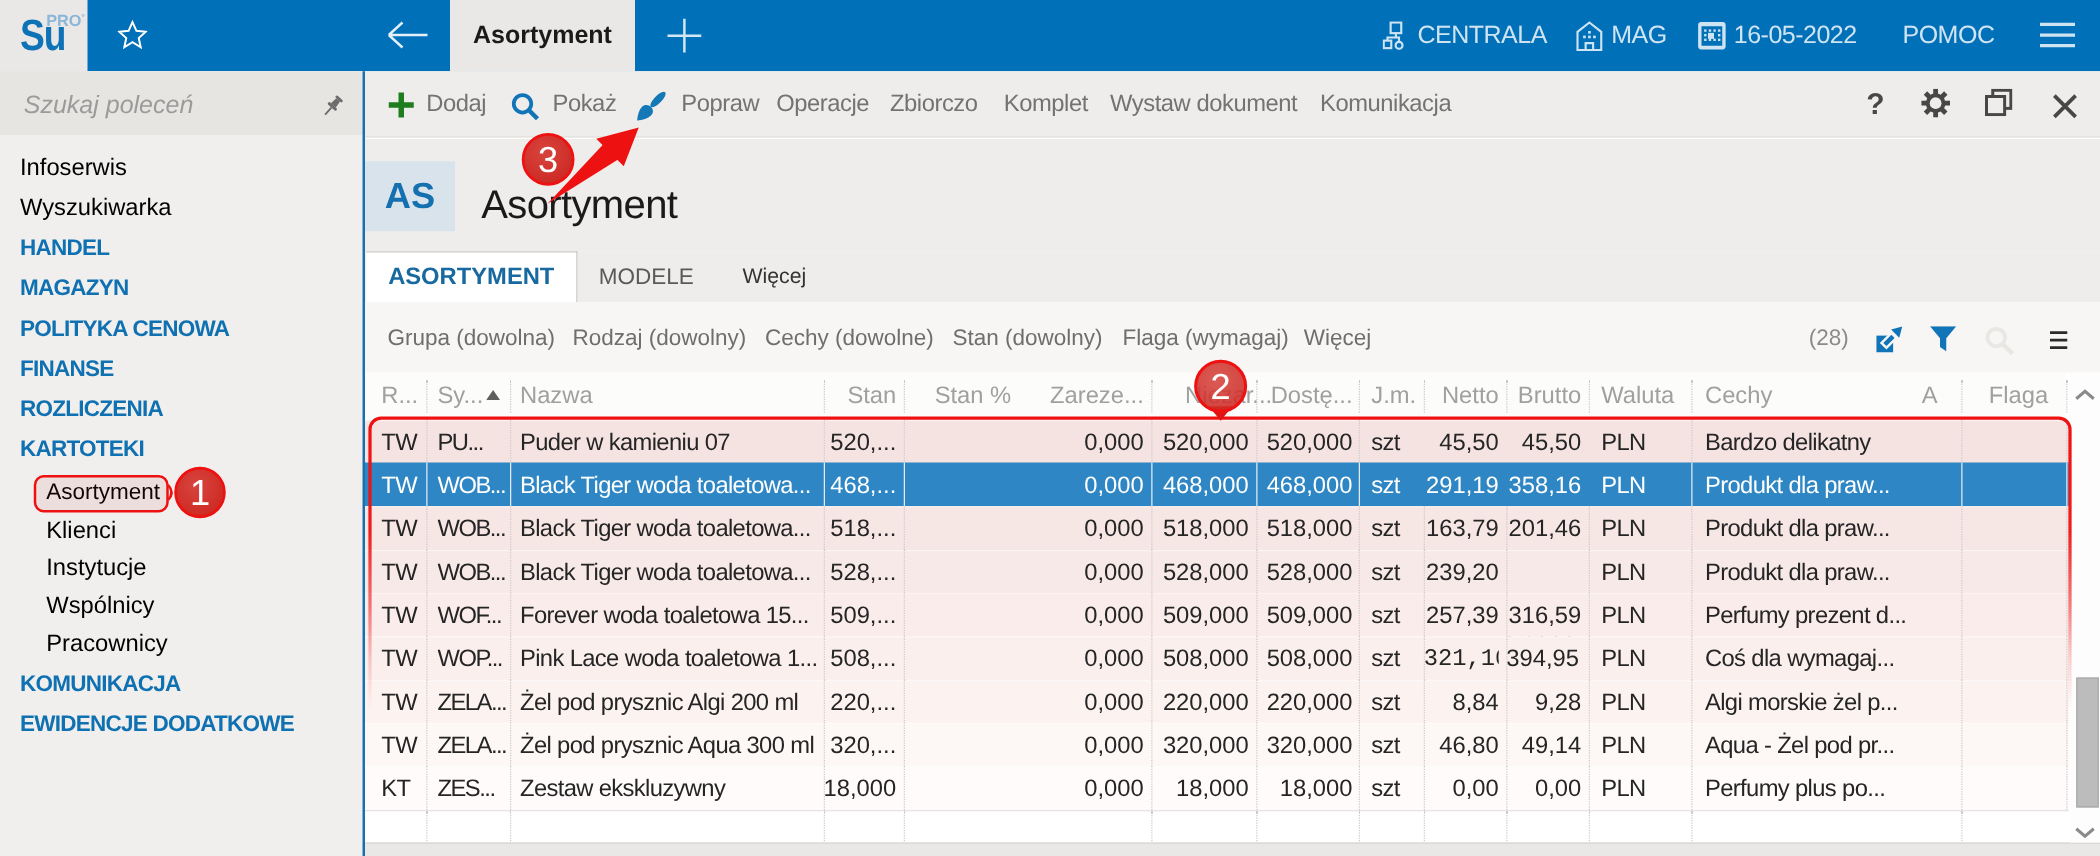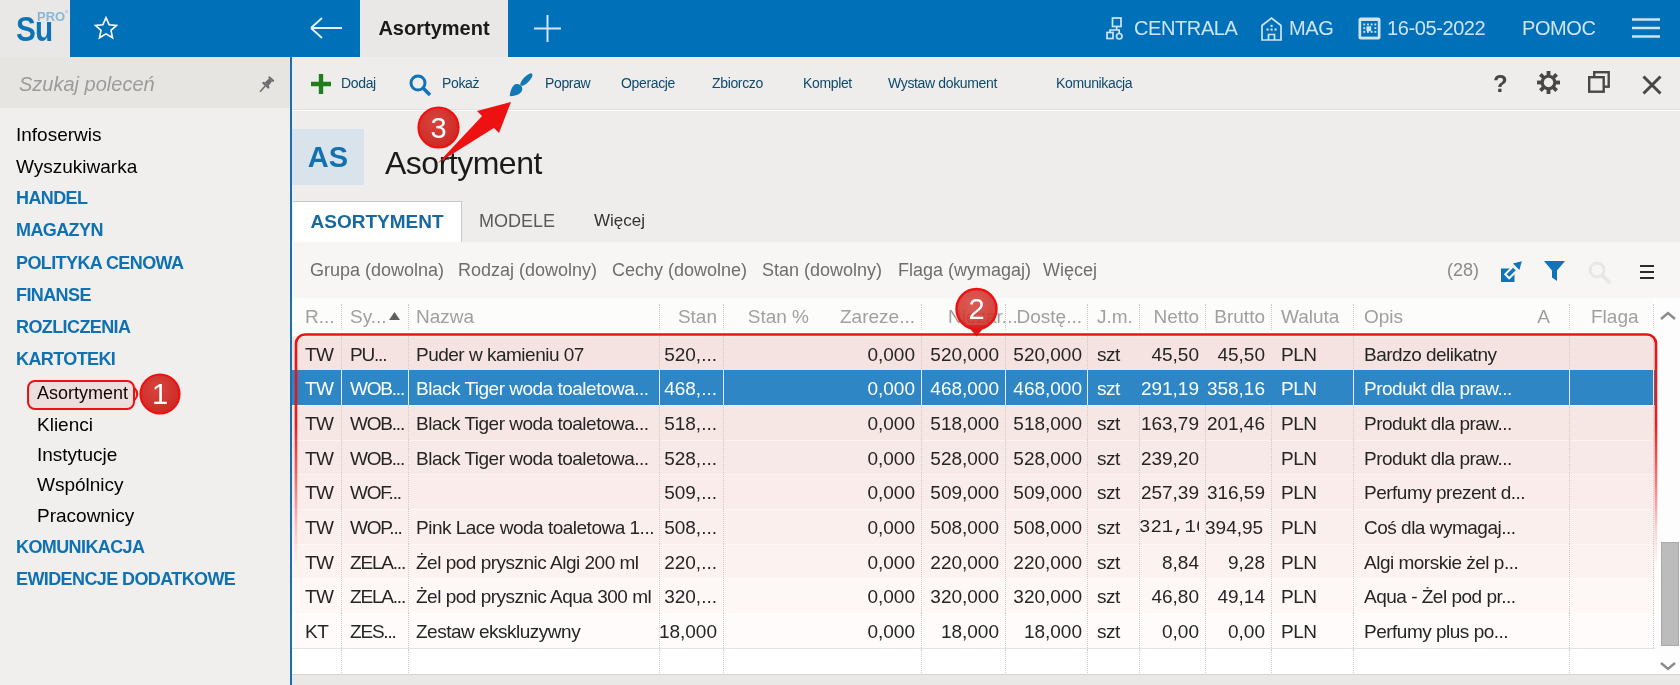--- a/index.html
+++ b/index.html
@@ -13,21 +13,21 @@
 
 #sidebar{left:0;top:57px;width:290px;height:628px;background:#f0efed;}
 #searchband{left:0;top:0px;width:290px;height:51px;background:#e7e5e2;}
 #searchtext{left:19px;top:16px;font-size:20px;font-style:italic;color:#9b9b9b;}
 .mi{left:16px;font-size:19px;color:#000000;white-space:nowrap;}
 .mi.blue{color:#0f71b2;font-weight:bold;font-size:18px;letter-spacing:-0.6px;}
 .mi.sub{left:37px;}
 #sideline{left:290px;top:57px;width:2px;height:628px;background:#1a6fae;}
 
 #toolbar{left:292px;top:57px;width:1388px;height:53px;background:#efedeb;border-bottom:1px solid #e2e0dd;box-sizing:border-box;}
-.tbtxt{top:0;height:53px;line-height:53px;font-size:14px;letter-spacing:-0.35px;color:#0c4a6e;white-space:nowrap;}
+.tbtxt{top:0;height:53px;line-height:53px;font-size:19px;letter-spacing:-0.35px;color:#737373;white-space:nowrap;}
 
 #titleband{left:292px;top:111px;width:1388px;height:90px;background:#efedeb;}
 #asbox{left:292px;top:129px;width:72px;height:56px;background:#d8e3ec;color:#1470ae;font-size:29px;font-weight:bold;text-align:center;line-height:56px;}
 #bigtitle{left:385px;top:145px;font-size:32px;letter-spacing:-0.5px;color:#1a1a1a;}
 
 #tabstrip{left:292px;top:201px;width:1388px;height:41px;background:#efedeb;}
 #activetab{left:1px;top:0px;width:169px;height:41px;background:#fff;border-top:1px solid #cbc9c7;border-right:1px solid #cbc9c7;box-sizing:border-box;color:#17699f;font-weight:bold;font-size:19px;text-align:center;line-height:40px;}
 #tabmodele{left:187px;top:0;height:41px;line-height:40px;font-size:18px;color:#5a5a5a;}
 #tabwiecej{left:302px;top:0;height:41px;line-height:40px;font-size:17px;color:#333;}
 
@@ -232,21 +232,21 @@
     <div class="abs hc" style="left:124px;">Nazwa</div>
     <div class="abs hc r" style="left:331px;width:94px;">Stan</div>
     <div class="abs hc r" style="left:431px;width:86px;">Stan %</div>
     <div class="abs hc r" style="left:523px;width:100px;">Zareze...</div>
     <div class="abs hc" style="left:656px;">Niezar...</div>
     <div class="abs hc r" style="left:713px;width:77px;">Dostę...</div>
     <div class="abs hc" style="left:805px;">J.m.</div>
     <div class="abs hc r" style="left:847px;width:60px;">Netto</div>
     <div class="abs hc r" style="left:913px;width:60px;">Brutto</div>
     <div class="abs hc" style="left:989px;">Waluta</div>
-    <div class="abs hc" style="left:1072px;">Opis</div>
+    <div class="abs hc" style="left:1072px;">Cechy</div>
     <div class="abs hc r" style="left:1228px;width:30px;">A</div>
     <div class="abs hc" style="left:1299px;">Flaga</div>
     <div class="abs hsep" style="left:49px;"></div>
     <div class="abs hsep" style="left:116px;"></div>
     <div class="abs hsep" style="left:367px;"></div>
     <div class="abs hsep" style="left:431px;"></div>
     <div class="abs hsep" style="left:629px;"></div>
     <div class="abs hsep" style="left:713px;"></div>
     <div class="abs hsep" style="left:795px;"></div>
     <div class="abs hsep" style="left:847px;"></div>
@@ -360,20 +360,21 @@
         <div class="abs vsep" style="left:847px;"></div>
         <div class="abs vsep" style="left:913px;"></div>
         <div class="abs vsep" style="left:979px;"></div>
         <div class="abs vsep" style="left:1061px;"></div>
         <div class="abs vsep" style="left:1277px;"></div>
         <div class="abs vsep" style="left:1361px;"></div>
       </div>
       <div class="abs row" style="top:138.8px;background:#f9ecea">
         <div class="abs cell" style="left:13px;width:36px;letter-spacing:-0.5px;">TW</div>
         <div class="abs cell" style="left:58px;width:55px;letter-spacing:-1.2px;">WOF...</div>
+        <div class="abs cell" style="left:124px;width:240px;letter-spacing:-0.5px;">Forever woda toaletowa 15...</div>
         <div class="abs cell" style="left:331px;width:94px;text-align:right;">509,...</div>
         <div class="abs cell" style="left:431px;width:86px;text-align:right;"></div>
         <div class="abs cell" style="left:523px;width:100px;text-align:right;">0,000</div>
         <div class="abs cell" style="left:629px;width:78px;text-align:right;">509,000</div>
         <div class="abs cell" style="left:713px;width:77px;text-align:right;">509,000</div>
         <div class="abs cell" style="left:805px;width:40px;letter-spacing:-0.5px;">szt</div>
         <div class="abs cell" style="left:847px;width:60px;text-align:right;">257,39</div>
         <div class="abs cell" style="left:913px;width:60px;text-align:right;">316,59</div>
         <div class="abs cell" style="left:989px;width:60px;letter-spacing:-0.5px;">PLN</div>
         <div class="abs cell" style="left:1072px;width:180px;letter-spacing:-0.5px;">Perfumy prezent d...</div>

